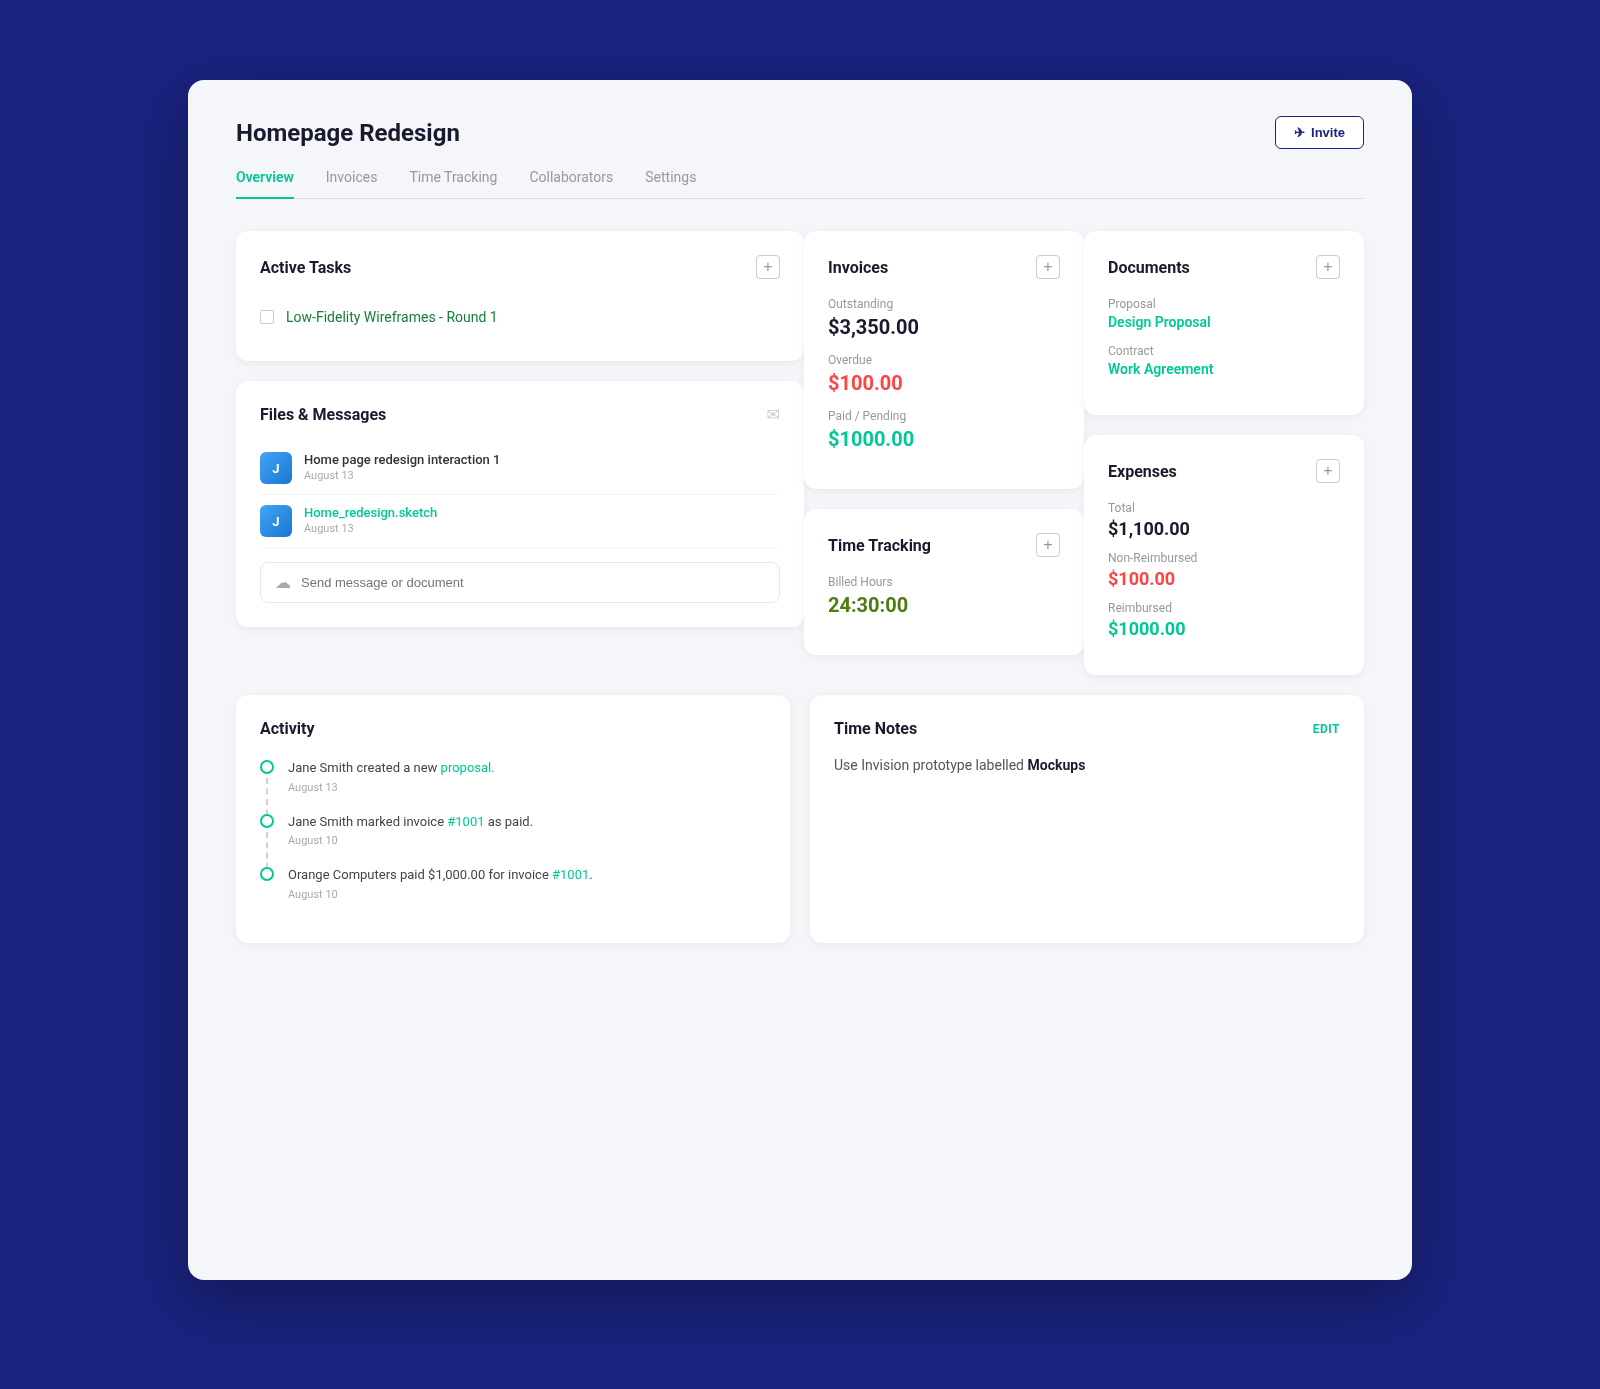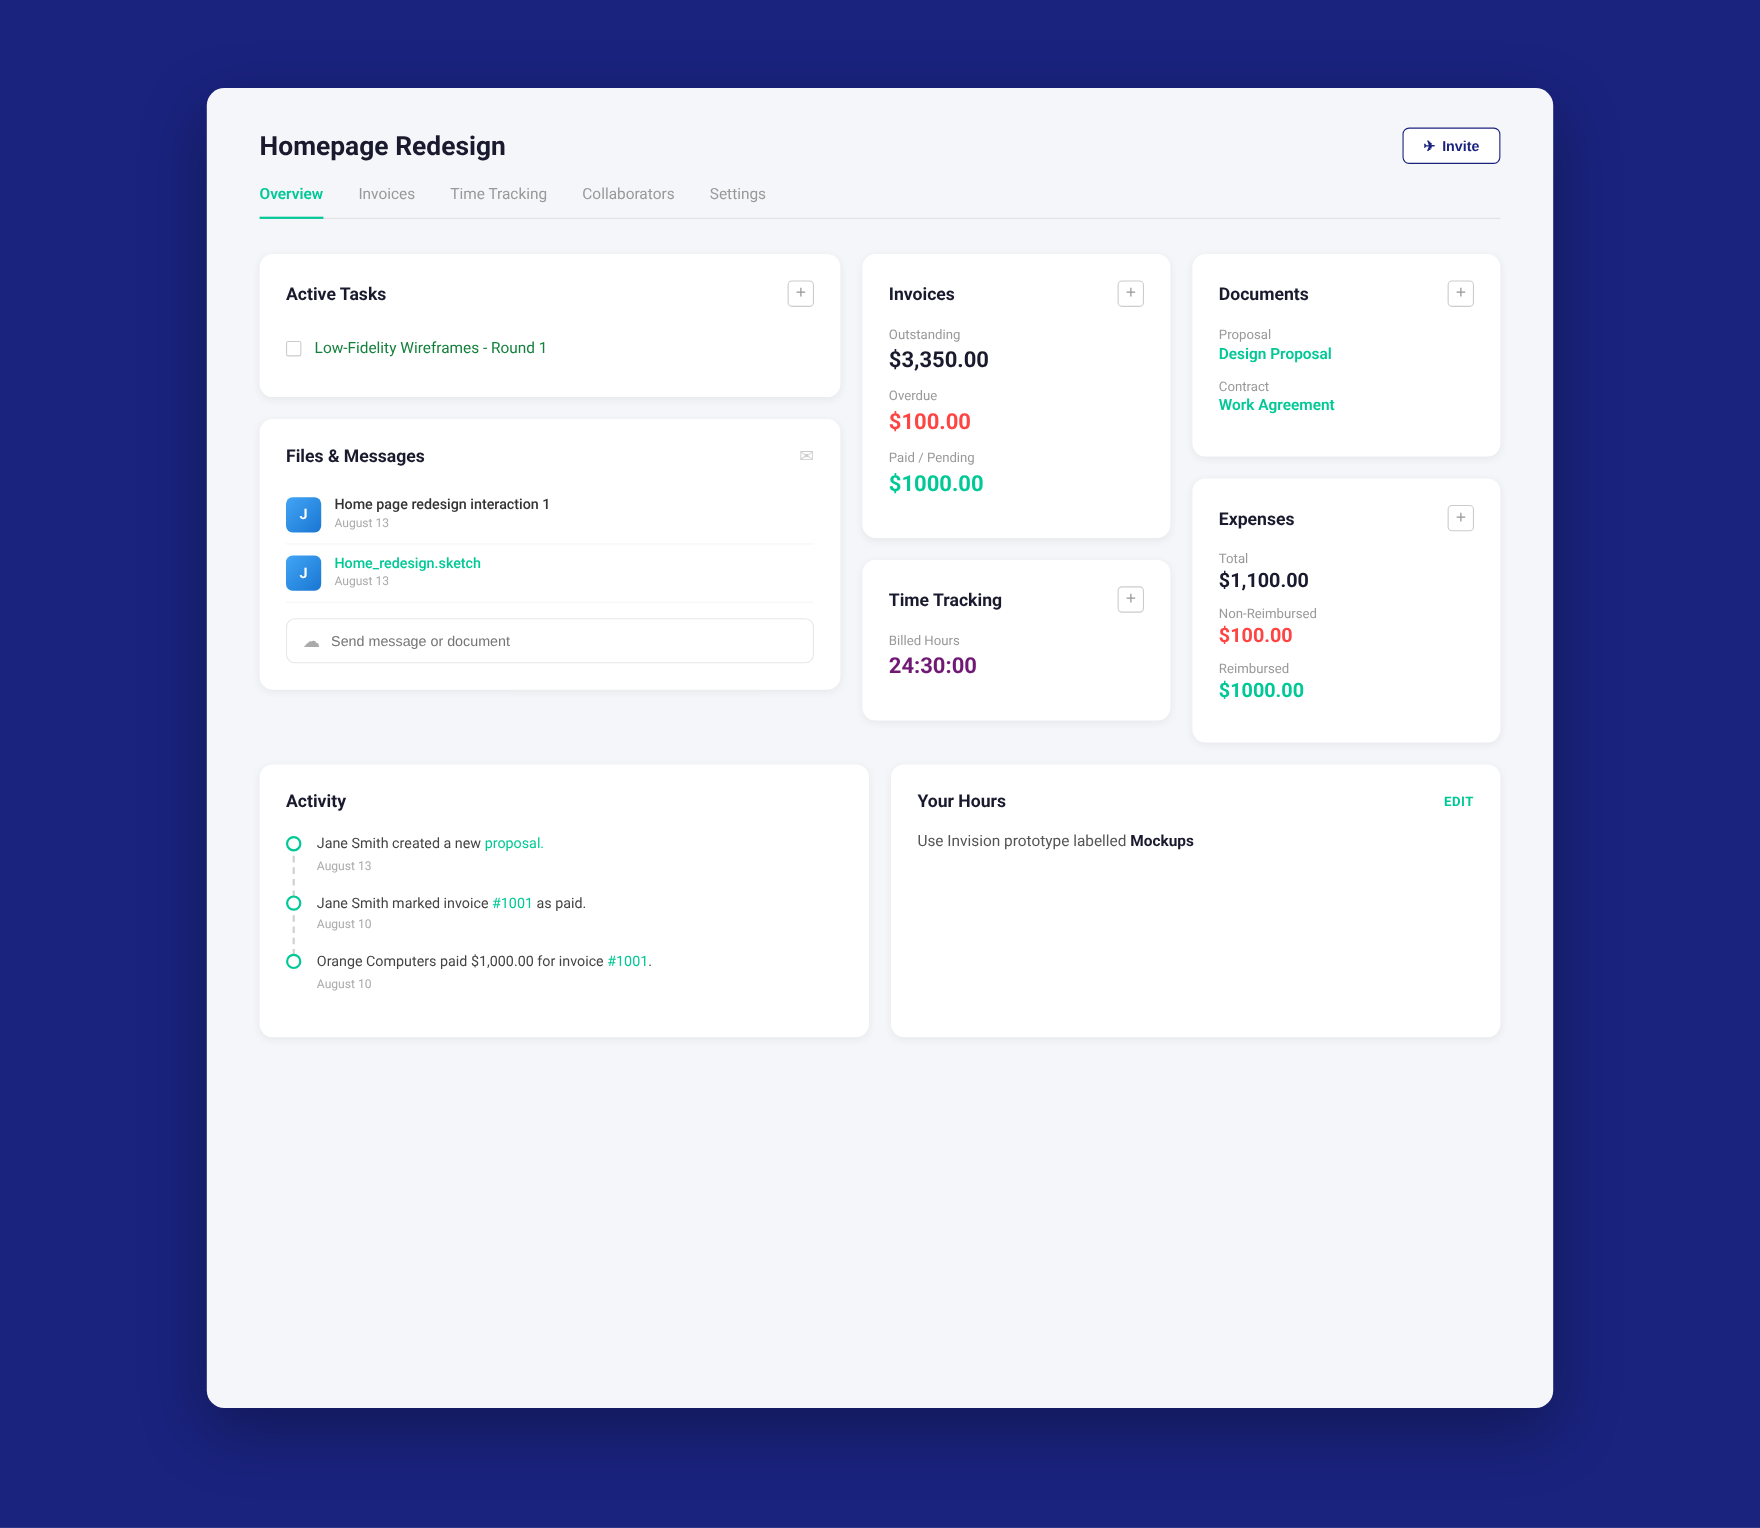--- a/index.html
+++ b/index.html
@@ -60,21 +60,20 @@
       margin-bottom: -1px;
     }
     .nav-tab.active {
       color: #00c896;
       border-bottom: 2px solid #00c896;
       font-weight: 600;
     }
     .content-grid {
       display: grid;
       grid-template-columns: 1fr 280px 280px;
-      gap: 20px;
     }
     .left-col {
       display: flex;
       flex-direction: column;
       gap: 20px;
     }
     .right-col {
       display: flex;
       flex-direction: column;
       gap: 20px;
@@ -166,21 +165,21 @@
       font-size: 13px;
       color: #999;
       background: transparent;
     }
     .cloud-icon { font-size: 16px; color: #aaa; }
     .invoice-stat { margin-bottom: 14px; }
     .stat-label { font-size: 12px; color: #999; margin-bottom: 4px; }
     .stat-value { font-size: 20px; font-weight: 700; color: #1a1a2e; }
     .stat-value.overdue { color: #ff4444; }
     .stat-value.paid { color: #00c896; }
-    .stat-value.billed { color: #701a75; }
+    .stat-value.billed { color: #4d7c0f; }
     .doc-item { margin-bottom: 14px; }
     .doc-category { font-size: 12px; color: #999; margin-bottom: 3px; }
     .doc-link { font-size: 14px; color: #00c896; font-weight: 600; cursor: pointer; }
     .expenses-stat { margin-bottom: 12px; }
     .exp-label { font-size: 12px; color: #999; margin-bottom: 3px; }
     .exp-value { font-size: 18px; font-weight: 700; color: #1a1a2e; }
     .exp-value.red { color: #ff4444; }
     .exp-value.green { color: #00c896; }
     
     .bottom-grid {
@@ -416,21 +415,21 @@
           <div class="activity-text">
             Orange Computers paid $1,000.00 for invoice <span class="invoice">#1001</span>.
           </div>
           <div class="activity-date">August 10</div>
         </div>
       </div>
     </div>
 
     <div class="notes-section">
       <div class="notes-header">
-        <span class="notes-title">Your Hours</span>
+        <span class="notes-title">Time Notes</span>
         <span class="notes-edit">EDIT</span>
       </div>
       <p class="notes-text">
         Use Invision prototype labelled <strong>Mockups</strong>
       </p>
     </div>
 
   </div>
 </div>
 

